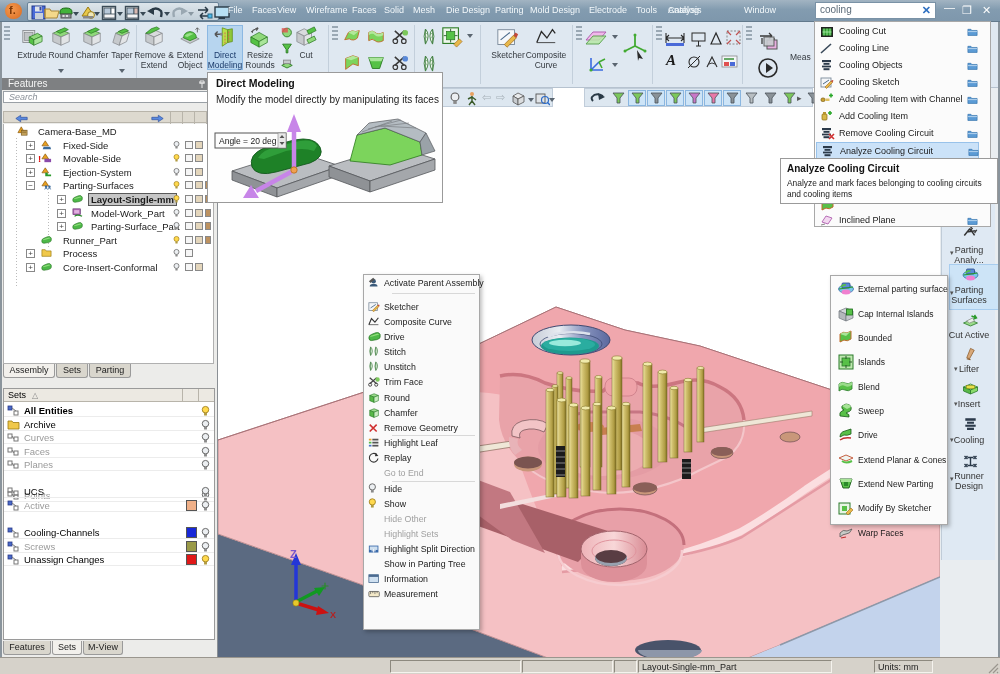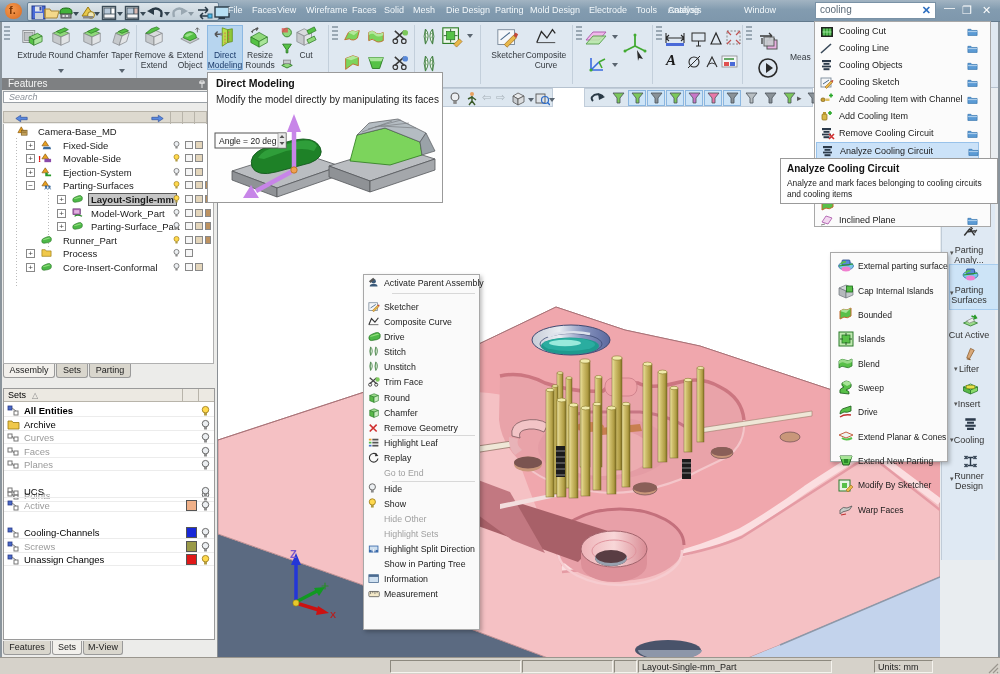--- a/index.html
+++ b/index.html
@@ -1223,21 +1223,21 @@
       <span style="position:absolute;left:20px;">Information</span>
     </div>
     <div class="mitem" style="left:0; top:313.3px; width:117px; height:13px; line-height:13px;">
       <svg style="position:absolute;left:4px;top:0px;" width="13" height="13" viewBox="0 0 15 15">
         <use href="#i-ruler"></use>
       </svg>
       <span style="position:absolute;left:20px;">Measurement</span>
     </div>
   </div>
 
-  <div class="menupanel" id="flymenu" style="left:830px; top:252px; width:118px; height:210px; background:#fbfbfb;">
+  <div class="menupanel" id="flymenu" style="left:830px; top:275px; width:118px; height:250px; background:#fbfbfb;">
     <div class="mitem" style="left:0; top:5px; width:117px; height:16px; line-height:16px;">
       <svg style="position:absolute;left:7px;top:0;" width="16" height="16" viewBox="0 0 16 16">
         <use href="#i-psurf"></use>
       </svg>
       <span style="position:absolute;left:27px;font-size:8.5px;">External parting surface</span>
     </div>
     <div class="mitem" style="left:0; top:29.5px; width:117px; height:16px; line-height:16px;">
       <svg style="position:absolute;left:7px;top:0;" width="16" height="16" viewBox="0 0 16 16">
         <use href="#i-capisl"></use>
       </svg>

